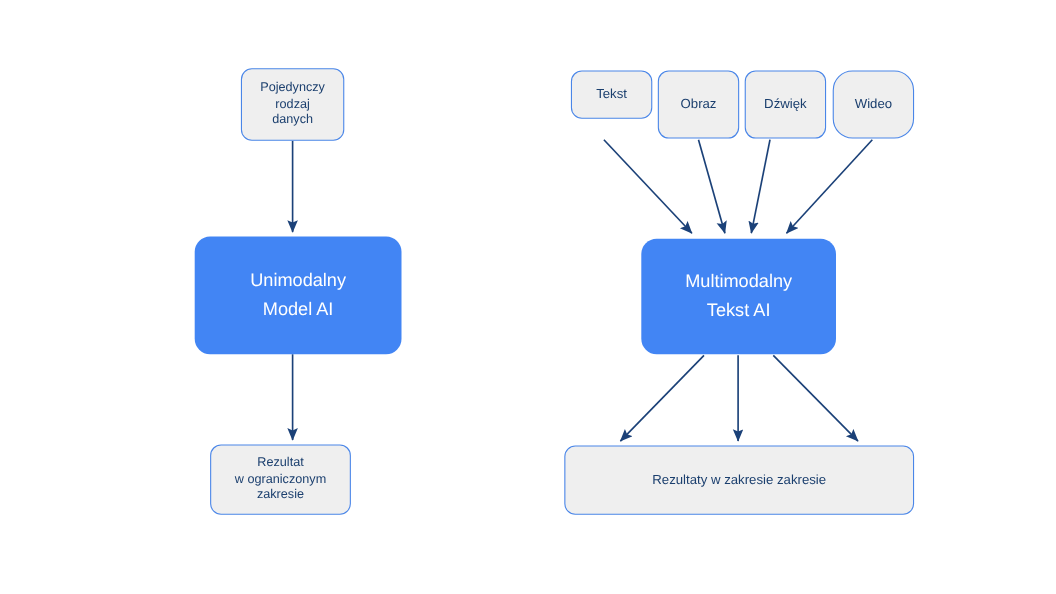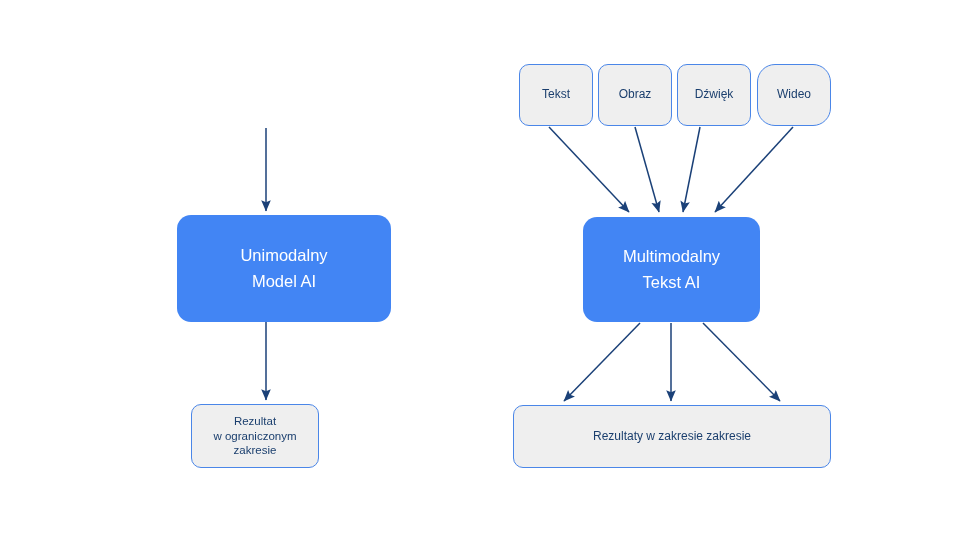--- a/index.html
+++ b/index.html
@@ -72,33 +72,38 @@
         <line x1="549" y1="127" x2="629" y2="212" marker-end="url(#arrowhead)"></line>
         <line x1="635" y1="127" x2="659" y2="212" marker-end="url(#arrowhead)"></line>
         <line x1="700" y1="127" x2="683" y2="212" marker-end="url(#arrowhead)"></line>
         <line x1="793" y1="127" x2="715" y2="212" marker-end="url(#arrowhead)"></line>
         <line x1="640" y1="323" x2="564" y2="401" marker-end="url(#arrowhead)"></line>
         <line x1="671" y1="323" x2="671" y2="401" marker-end="url(#arrowhead)"></line>
         <line x1="703" y1="323" x2="780" y2="401" marker-end="url(#arrowhead)"></line>
       </g>
   </svg>
 
+  <div class="node-box node-grey" style="left:219px; top:62px; width:94px; height:66px;">
+    <span class="node-label fs-small">Pojedynczy
+rodzaj
+danych</span>
+  </div>
 
-  <div class="node-box node-blue" style="left:177px; top:215px; width:214px; height:107px;">
+  <div class="node-box node-blue" style="left:177px; top:215px; width:188px; height:107px;">
     <span class="node-label fs-large">Unimodalny
 Model AI</span>
   </div>
 
   <div class="node-box node-grey" style="left:191px; top:404px; width:128px; height:64px;">
     <span class="node-label fs-small">Rezultat
 w ograniczonym
 zakresie</span>
   </div>
 
-  <div class="node-box node-grey" style="left:519px; top:64px; width:74px; height:62px;">
+  <div class="node-box node-grey" style="left:519px; top:64px; width:74px; height:44px;">
     <span class="node-label fs-mid">Tekst</span>
   </div>
 
   <div class="node-box node-grey" style="left:598px; top:64px; width:74px; height:62px;align-items:center;">
     <span class="node-label fs-mid">Obraz</span>
   </div>
 
   <div class="node-box node-grey" style="left:677px; top:64px; width:74px; height:62px;">
     <span class="node-label fs-mid">Dźwięk</span>
   </div>

